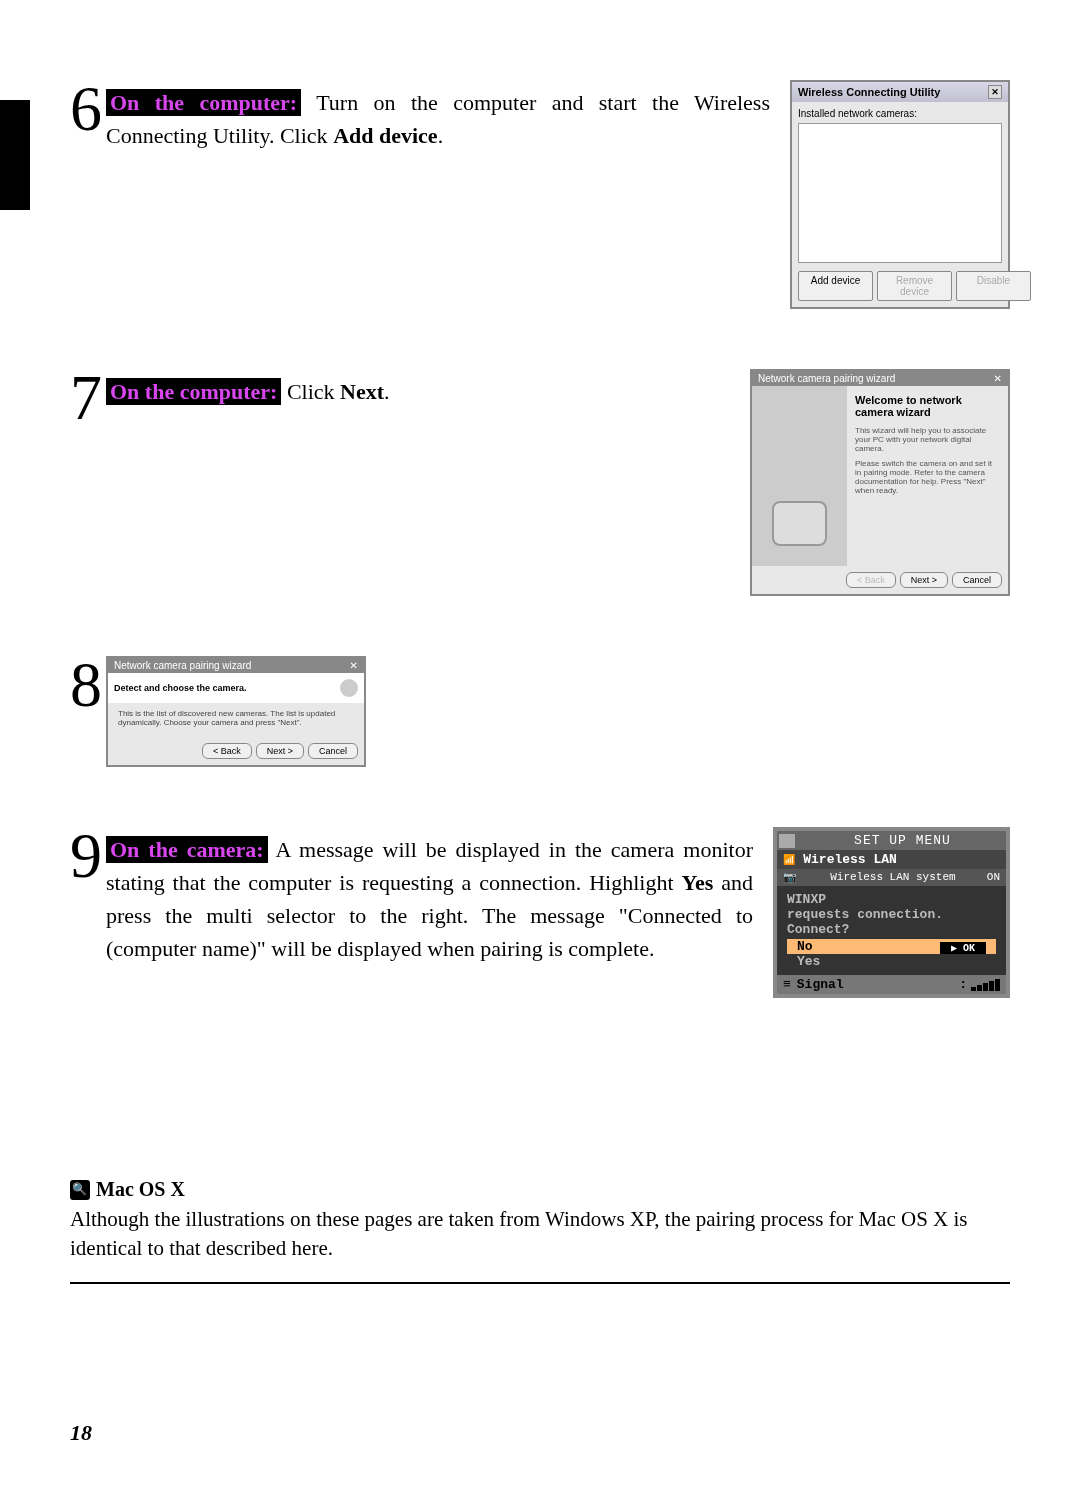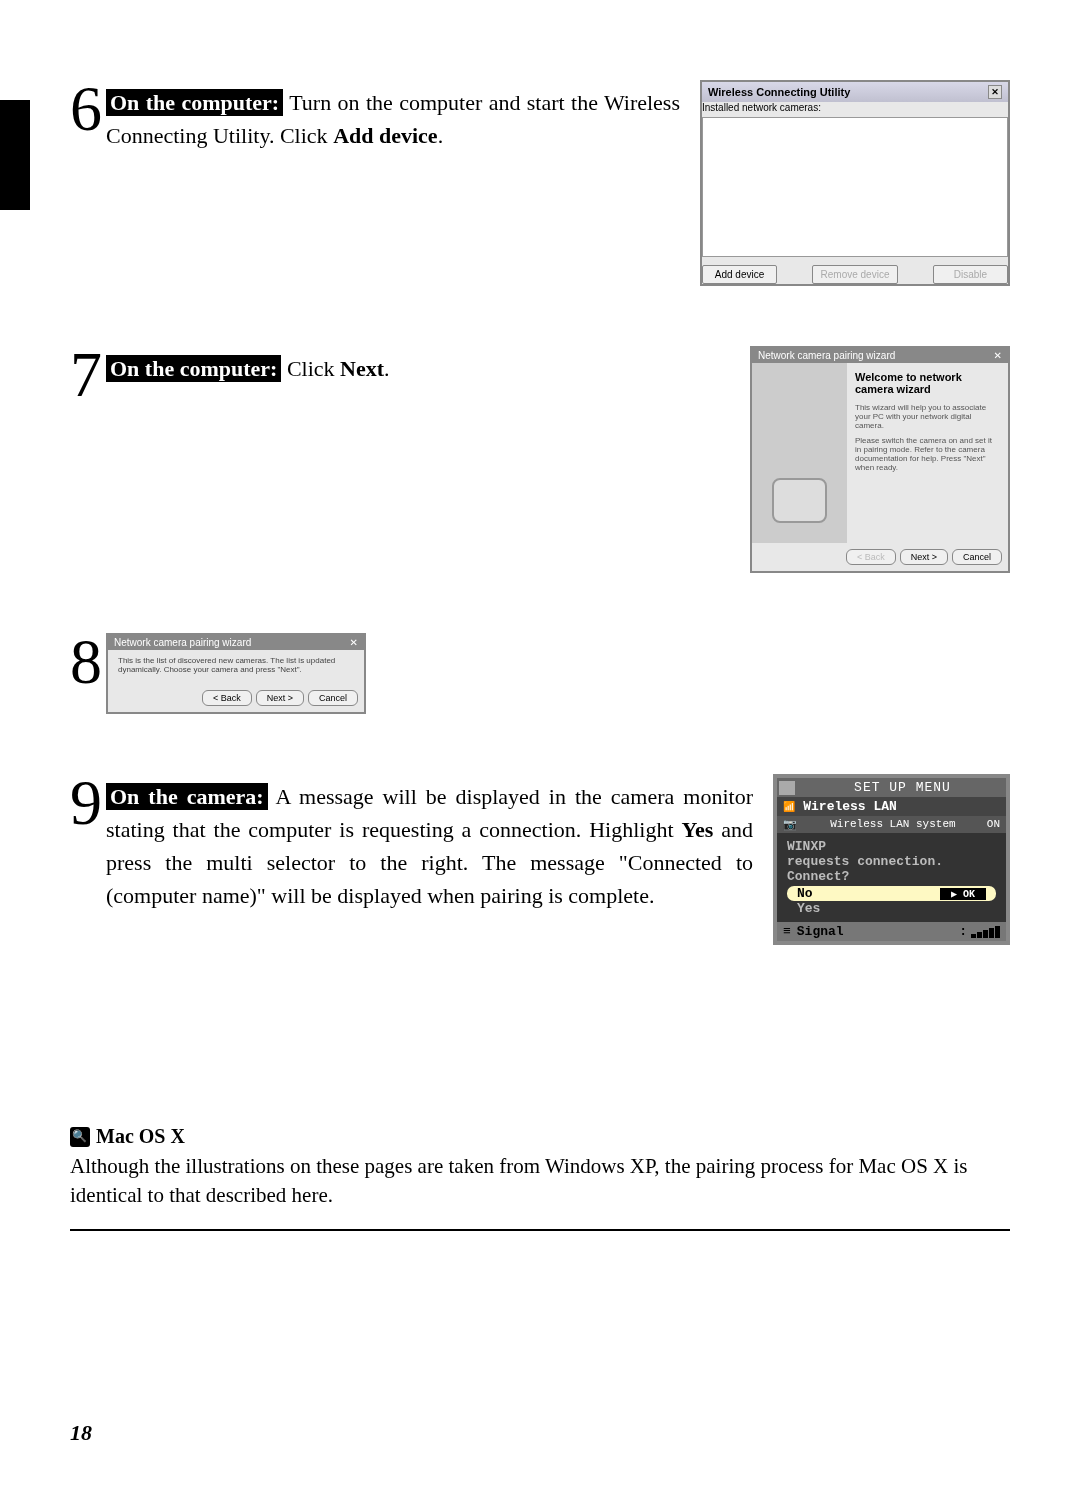--- a/index.html
+++ b/index.html
@@ -42,34 +42,34 @@
     }
     .step-text {
       flex: 1;
       font-size: 22px;
       line-height: 1.5;
       text-align: justify;
       padding-top: 6px;
     }
     .label-inverse {
       background: #000;
-      color: #ffffff;
+      color: #d946ef;
       padding: 1px 4px;
       font-weight: bold;
     }
     .bold {
       font-weight: bold;
     }
     .screenshot {
       flex-shrink: 0;
     }
     .dialog-box {
       border: 2px solid #888;
       background: #e8e8e8;
-      width: 310px;
+      width: 220px;
       font-family: Arial, sans-serif;
       font-size: 10px;
     }
     .dialog-title {
       background: linear-gradient(#d8d8e8, #c0c0d0);
       padding: 3px 6px;
       font-weight: bold;
       font-size: 11px;
       display: flex;
       justify-content: space-between;
@@ -79,20 +79,21 @@
       border: 1px solid #888;
       width: 14px;
       height: 14px;
       display: flex;
       align-items: center;
       justify-content: center;
       background: #ddd;
       font-size: 9px;
     }
     .dialog-content {
+      padding: 6px;
     }
     .white-list {
       background: #fff;
       border: 1px solid #999;
       height: 140px;
       margin: 4px 0 8px 0;
     }
     .btn-row {
       display: flex;
       gap: 4px;
@@ -275,26 +276,25 @@
       color: #bbb;
       font-weight: bold;
       margin-bottom: 2px;
     }
     .cam-option {
       padding: 0 10px;
       color: #bbb;
       font-weight: bold;
     }
     .cam-option.selected {
-      background: #fef9c3;
+      background: #fdba74;
       color: #000;
       display: flex;
       justify-content: space-between;
-      align-items: center;
-      border-radius: 7px;
+      align-items: flex-end;
     }
     .ok-badge {
       background: #000;
       color: #fff;
       padding: 0 11px;
       font-size: 10px;
     }
     .cam-signal {
       background: #777;
       color: #000;
@@ -417,20 +417,24 @@
 </div>
 
 <div class="step">
   <div class="step-number">8</div>
   <div class="step-body">
     <div class="screenshot">
       <div class="detect-box">
         <div class="detect-header">
           <span>Network camera pairing wizard</span>
           <span>✕</span>
+        </div>
+        <div class="detect-subhead">
+          <span>Detect and choose the camera.</span>
+          <span class="globe-icon"></span>
         </div>
         <div class="detect-body">
           <div class="detect-desc">This is the list of discovered new cameras. The list is updated dynamically. Choose your camera and press "Next".</div>
         </div>
         <div class="wizard-footer">
           <div class="wiz-btn">&lt; Back</div>
           <div class="wiz-btn">Next &gt;</div>
           <div class="wiz-btn">Cancel</div>
         </div>
       </div>

